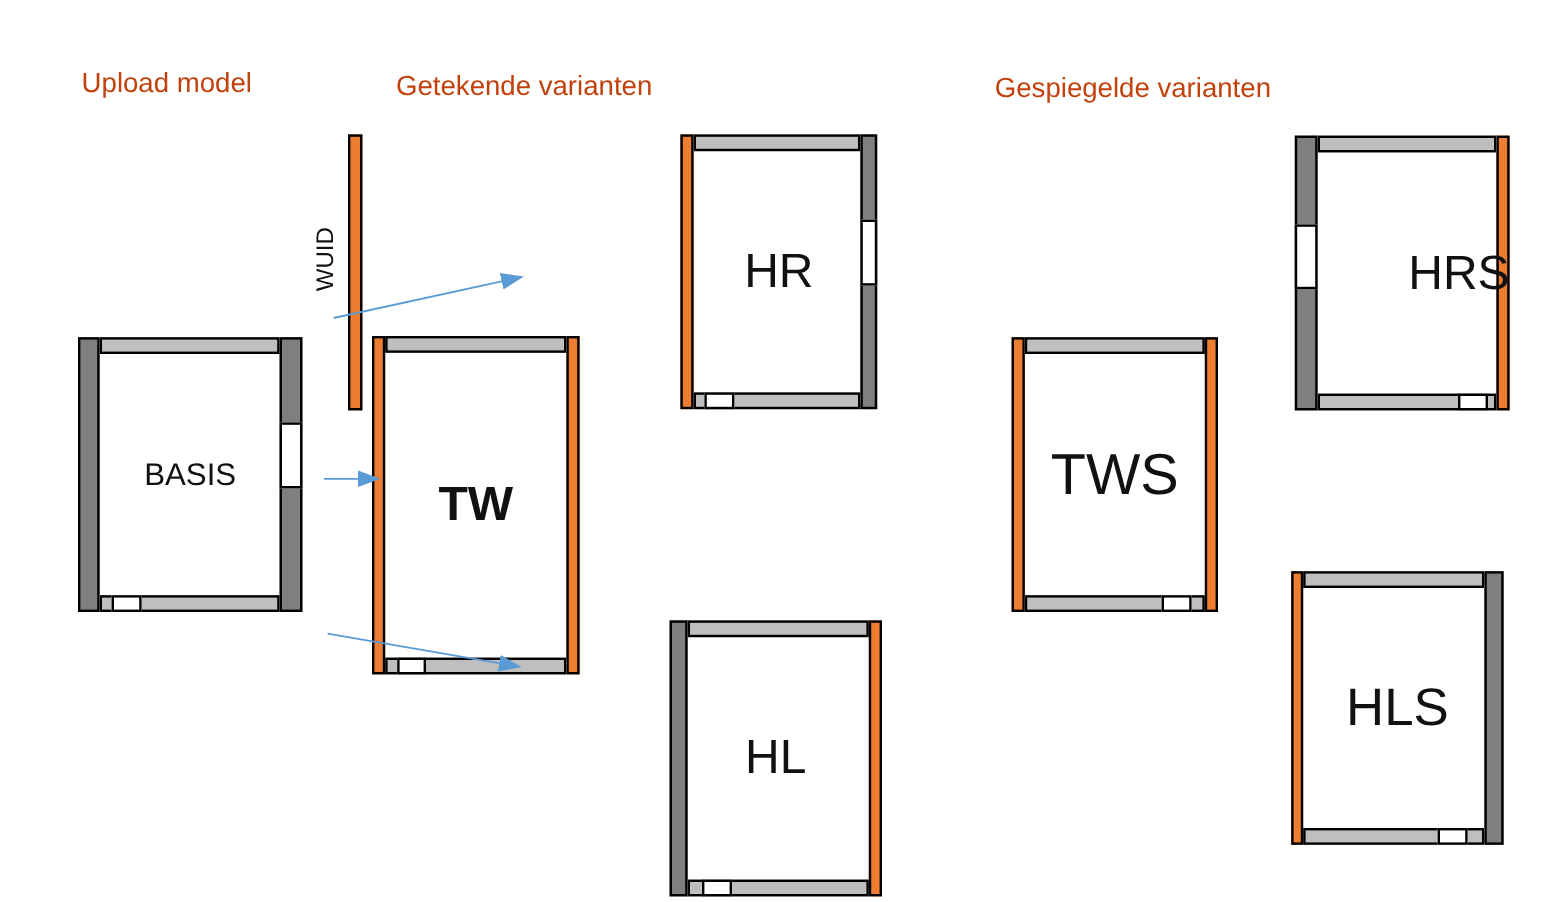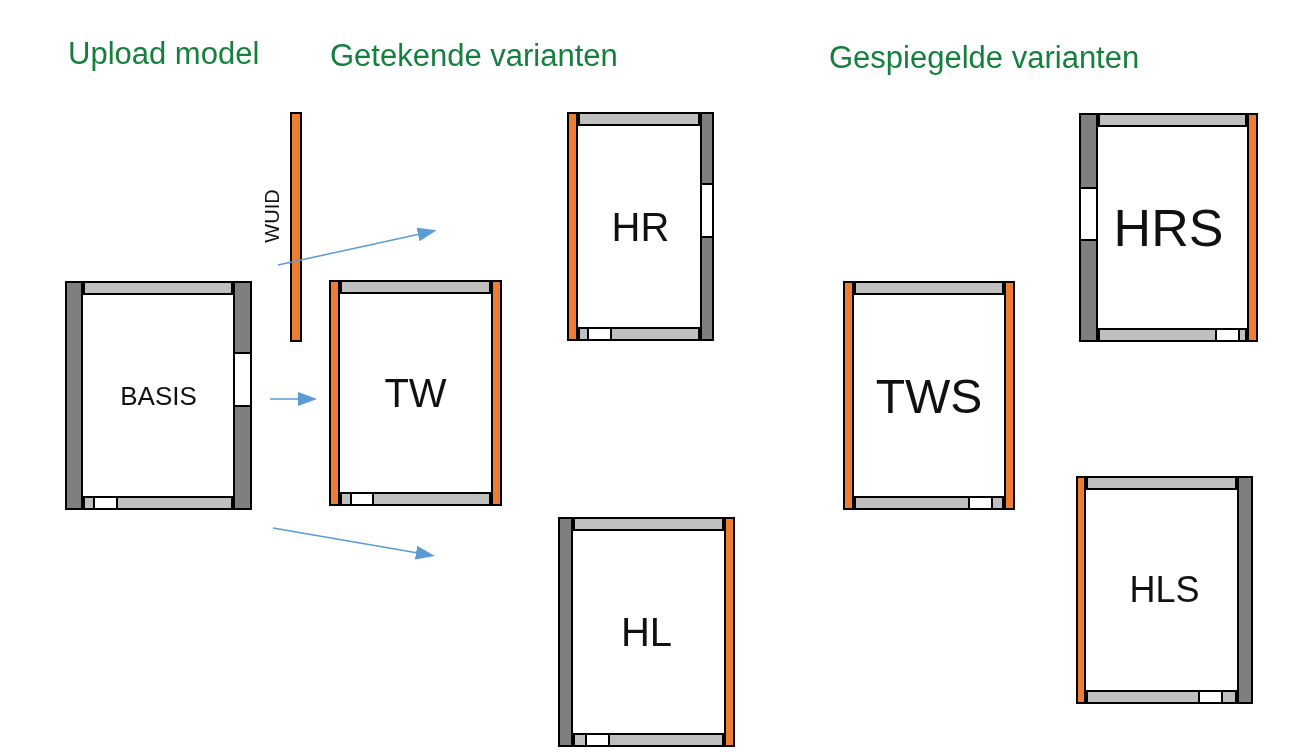--- a/index.html
+++ b/index.html
@@ -10,23 +10,24 @@
   }
   #canvas {
     position: relative;
     width: 1296px;
     height: 752px;
     background: #ffffff;
     overflow: hidden;
   }
   .col-header {
     position: absolute;
-    color: #15803d;
-    font-size: 31px;
+    color: #c2410c;
+    font-size: 23px;
     white-space: nowrap;
+    margin-top: 20px;
   }
   .plan {
     position: absolute;
   }
   .wall {
     position: absolute;
     border: 2px solid #000;
     box-sizing: border-box;
   }
   .plan-label {
@@ -82,29 +83,29 @@
   <div id="plans">
       <div class="plan" style="left: 65px; top: 281px; width: 187px; height: 229px;">
         <div class="wall" style="left: 0px; top: 0px; bottom: 0px; width: 18px; background: rgb(127, 127, 127);"></div>
         <div class="wall" style="right: 0px; top: 0px; bottom: 0px; width: 19px; background: rgb(127, 127, 127);"></div>
         <div class="wall" style="right: 0px; top: 71px; height: 55px; width: 19px; background: rgb(255, 255, 255);"></div>
         <div class="wall" style="left: 18px; right: 19px; top: 0px; height: 14px; background: rgb(191, 191, 191);"></div>
         <div class="wall" style="left: 18px; right: 19px; bottom: 0px; height: 14px; background: rgb(191, 191, 191);"></div>
         <div class="wall" style="left: 28px; bottom: 0px; width: 25px; height: 14px; background: rgb(255, 255, 255);"></div>
         <div class="plan-label" style="font-size: 26px; text-align: center;">BASIS</div>
       </div>
-      <div class="plan" style="left: 329px; top: 280px; width: 173px; height: 226px;">
+      <div class="plan" style="left: 310px; top: 280px; width: 173px; height: 282px; font-weight: bold;">
         <div class="wall" style="left: 0px; top: 0px; bottom: 0px; width: 11px; background: rgb(237, 125, 49);"></div>
         <div class="wall" style="right: 0px; top: 0px; bottom: 0px; width: 11px; background: rgb(237, 125, 49);"></div>
         <div class="wall" style="left: 11px; right: 11px; top: 0px; height: 14px; background: rgb(191, 191, 191);"></div>
         <div class="wall" style="left: 11px; right: 11px; bottom: 0px; height: 14px; background: rgb(191, 191, 191);"></div>
         <div class="wall" style="left: 21px; bottom: 0px; width: 24px; height: 14px; background: rgb(255, 255, 255);"></div>
         <div class="plan-label" style="font-size: 40px;">TW</div>
       </div>
-      <div class="plan" style="left: 567px; top: 112px; width: 147px; height: 229px;">
+      <div class="plan" style="left: 567px; top: 112px; width: 164px; height: 229px;">
         <div class="wall" style="left: 0px; top: 0px; bottom: 0px; width: 11px; background: rgb(237, 125, 49);"></div>
         <div class="wall" style="right: 0px; top: 0px; bottom: 0px; width: 14px; background: rgb(127, 127, 127);"></div>
         <div class="wall" style="right: 0px; top: 71px; height: 55px; width: 14px; background: rgb(255, 255, 255);"></div>
         <div class="wall" style="left: 11px; right: 14px; top: 0px; height: 14px; background: rgb(191, 191, 191);"></div>
         <div class="wall" style="left: 11px; right: 14px; bottom: 0px; height: 14px; background: rgb(191, 191, 191);"></div>
         <div class="wall" style="left: 20px; bottom: 0px; width: 25px; height: 14px; background: rgb(255, 255, 255);"></div>
         <div class="plan-label" style="font-size: 40px;">HR</div>
       </div>
       <div class="plan" style="left: 558px; top: 473px; width: 177px; height: 230px; margin-top: 44px;">
         <div class="wall" style="left: 0px; top: 0px; bottom: 0px; width: 15px; background: rgb(127, 127, 127);"></div>
@@ -122,29 +123,29 @@
         <div class="wall" style="left: 125px; bottom: 0px; width: 25px; height: 14px; background: rgb(255, 255, 255);"></div>
         <div class="plan-label" style="font-size: 48px;">TWS</div>
       </div>
       <div class="plan" style="left: 1079px; top: 113px; width: 179px; height: 229px;">
         <div class="wall" style="left: 0px; top: 0px; bottom: 0px; width: 19px; background: rgb(127, 127, 127);"></div>
         <div class="wall" style="left: 0px; top: 74px; height: 54px; width: 19px; background: rgb(255, 255, 255);"></div>
         <div class="wall" style="right: 0px; top: 0px; bottom: 0px; width: 11px; background: rgb(237, 125, 49);"></div>
         <div class="wall" style="left: 19px; right: 11px; top: 0px; height: 14px; background: rgb(191, 191, 191);"></div>
         <div class="wall" style="left: 19px; right: 11px; bottom: 0px; height: 14px; background: rgb(191, 191, 191);"></div>
         <div class="wall" style="left: 136px; bottom: 0px; width: 25px; height: 14px; background: rgb(255, 255, 255);"></div>
-        <div class="plan-label" style="font-size: 52px;">HRS</div>
+        <div class="plan-label" style="font-size: 40px; text-align: right;">HRS</div>
       </div>
       <div class="plan" style="left: 1076px; top: 476px; width: 177px; height: 228px;">
         <div class="wall" style="left: 0px; top: 0px; bottom: 0px; width: 10px; background: rgb(237, 125, 49);"></div>
         <div class="wall" style="right: 0px; top: 0px; bottom: 0px; width: 16px; background: rgb(127, 127, 127);"></div>
         <div class="wall" style="left: 10px; right: 16px; top: 0px; height: 14px; background: rgb(191, 191, 191);"></div>
         <div class="wall" style="left: 10px; right: 16px; bottom: 0px; height: 14px; background: rgb(191, 191, 191);"></div>
         <div class="wall" style="left: 122px; bottom: 0px; width: 25px; height: 14px; background: rgb(255, 255, 255);"></div>
-        <div class="plan-label" style="font-size: 36px;">HLS</div>
+        <div class="plan-label" style="font-size: 44px;">HLS</div>
       </div>
     </div>
 
   <svg id="arrow-layer" width="1296" height="752">
     <defs>
       <marker id="ah" markerUnits="userSpaceOnUse" markerWidth="20" markerHeight="14" refX="2" refY="7" orient="auto">
         <path d="M0,0 L19,7 L0,14 z" fill="#5B9BD5"></path>
       </marker>
     </defs>
     <g id="arrow-lines">

